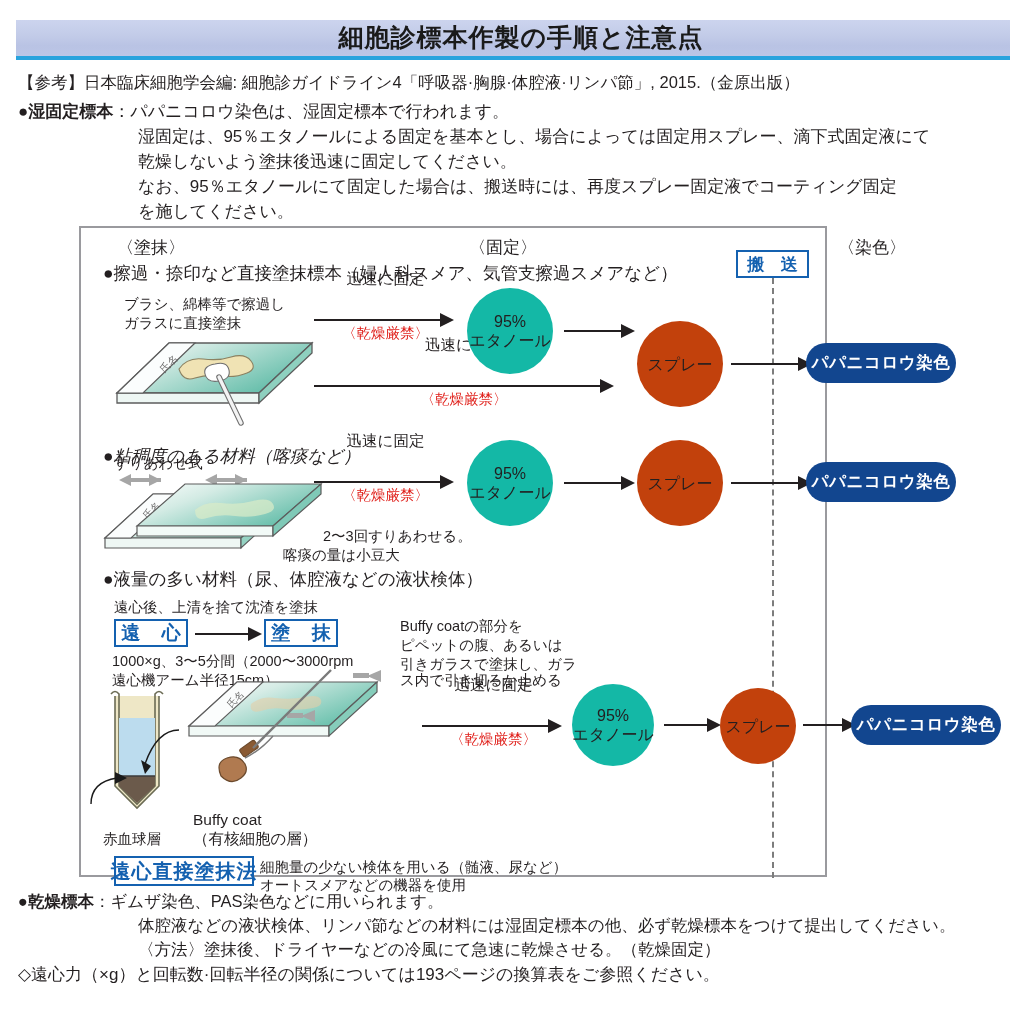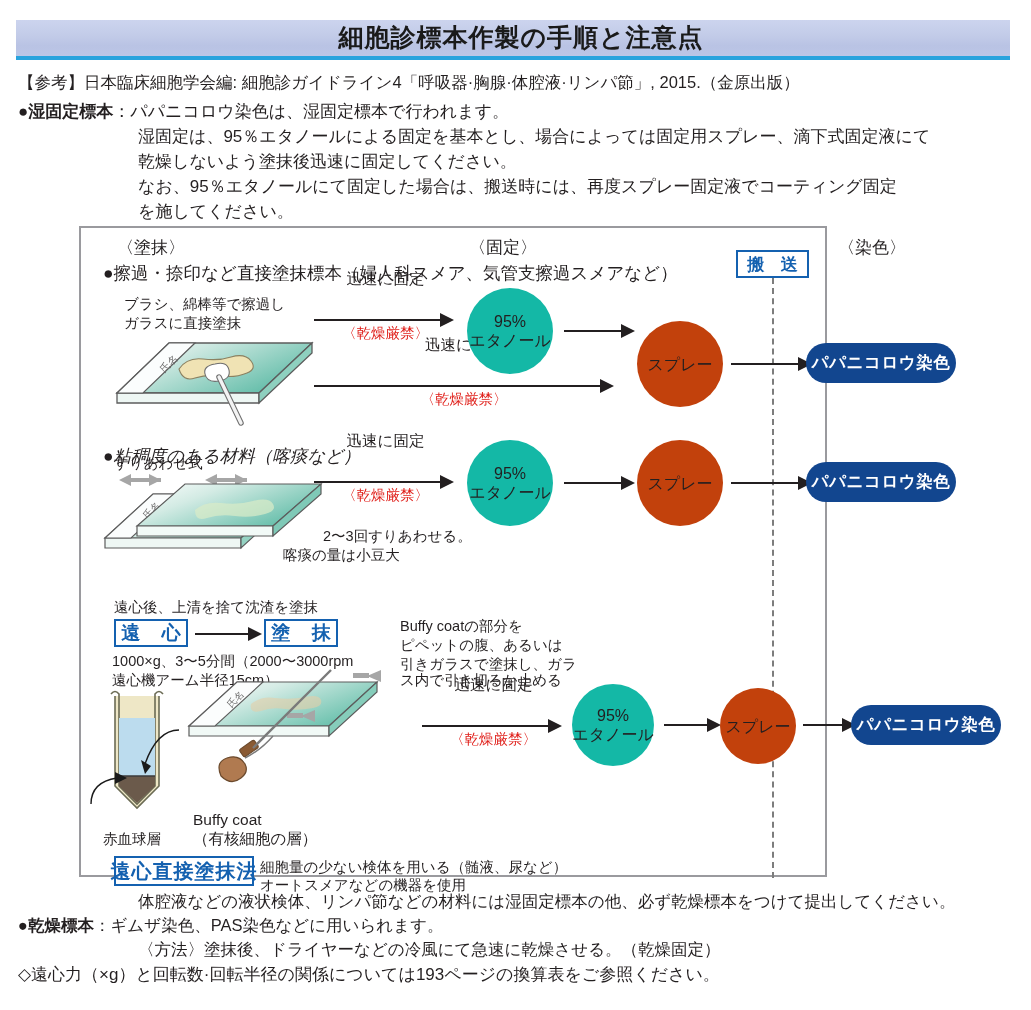--- a/index.html
+++ b/index.html
@@ -263,20 +263,21 @@
       </div>
 
     <div class="circ spray" style="left:556px;top:212px;width:86px;height:86px;">スプレー</div>
 
     <div class="plainarrow" style="left:650px;top:254px;width:68px;">
         <span class="head"></span>
       </div>
 
     <div class="pill" style="left:725px;top:234px;width:150px;height:40px;">パパニコロウ染色</div>
 
+    <div class="d sechead" style="left:22px;top:339px;">●液量の多い材料（尿、体腔液などの液状検体）</div>
     <div class="d small" style="left:33px;top:370px;">遠心後、上清を捨て沈渣を塗抹</div>
 
     <div class="bbox sp" style="left:33px;top:391px;width:74px;height:28px;">遠 心</div>
     <div class="plainarrow" style="left:114px;top:405px;width:54px;">
         <span class="head"></span>
       </div>
     <div class="bbox sp" style="left:183px;top:391px;width:74px;height:28px;">塗 抹</div>
 
     <div class="d small" style="left:31px;top:424px;">1000×g、3〜5分間（2000〜3000rpm</div>
     <div class="d small" style="left:31px;top:443px;">遠心機アーム半径15cm）</div>
@@ -363,20 +364,20 @@
 
     <div class="pill" style="left:770px;top:477px;width:150px;height:40px;">パパニコロウ染色</div>
 
     <div class="bbox big" style="left:33px;top:628px;width:140px;height:30px;">遠心直接塗抹法</div>
     <div class="d small" style="left:179px;top:630px;">細胞量の少ない検体を用いる（髄液、尿など）</div>
     <div class="d small" style="left:179px;top:648px;">オートスメアなどの機器を使用</div>
 
   </div>
 
   <div class="dryblk">
+    <div class="ln"><span class="lbl">●</span><span class="lbl">乾燥標本</span><span>：</span><span>ギムザ染色、PAS染色などに用いられます。</span></div>
     <div class="ln ind">体腔液などの液状検体、リンパ節などの材料には湿固定標本の他、必ず乾燥標本をつけて提出してください。</div>
-    <div class="ln"><span class="lbl">●</span><span class="lbl">乾燥標本</span><span>：</span><span>ギムザ染色、PAS染色などに用いられます。</span></div>
     <div class="ln ind">〈方法〉塗抹後、ドライヤーなどの冷風にて急速に乾燥させる。（乾燥固定）</div>
   </div>
 
   <div class="note">◇遠心力（×g）と回転数·回転半径の関係については193ページの換算表をご参照ください。</div>
 
 </div>
 
 </body></html>

